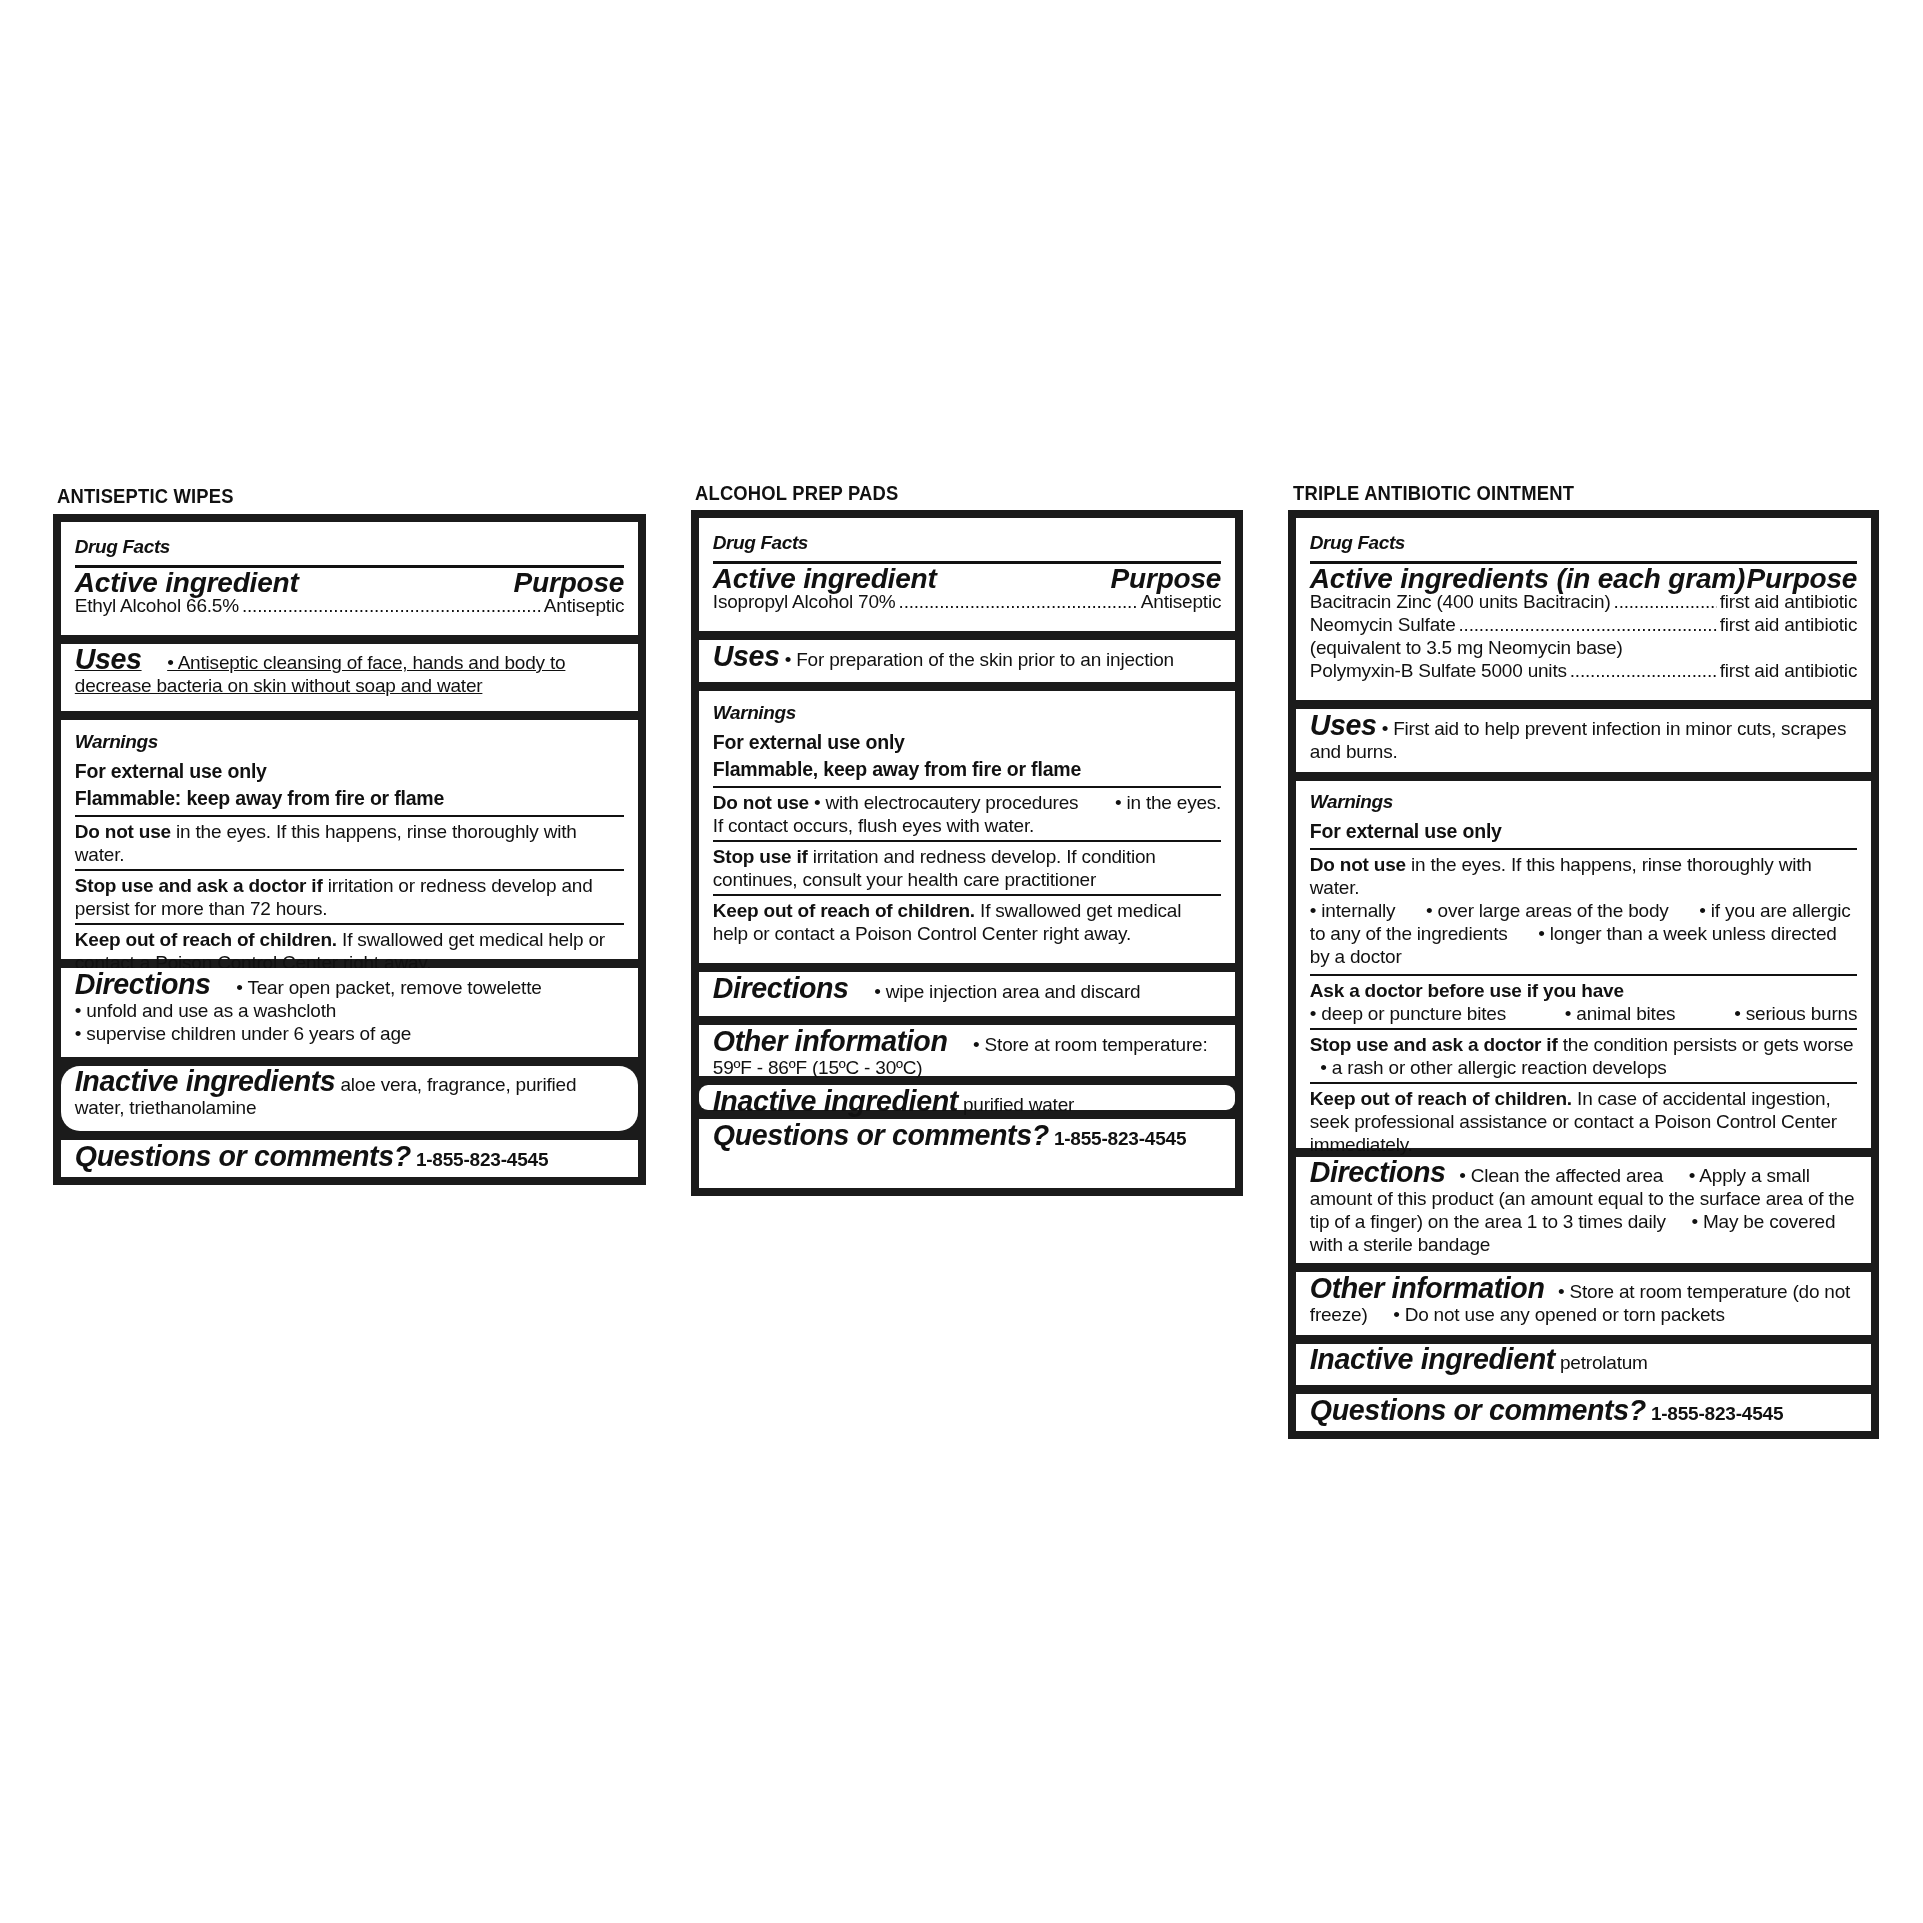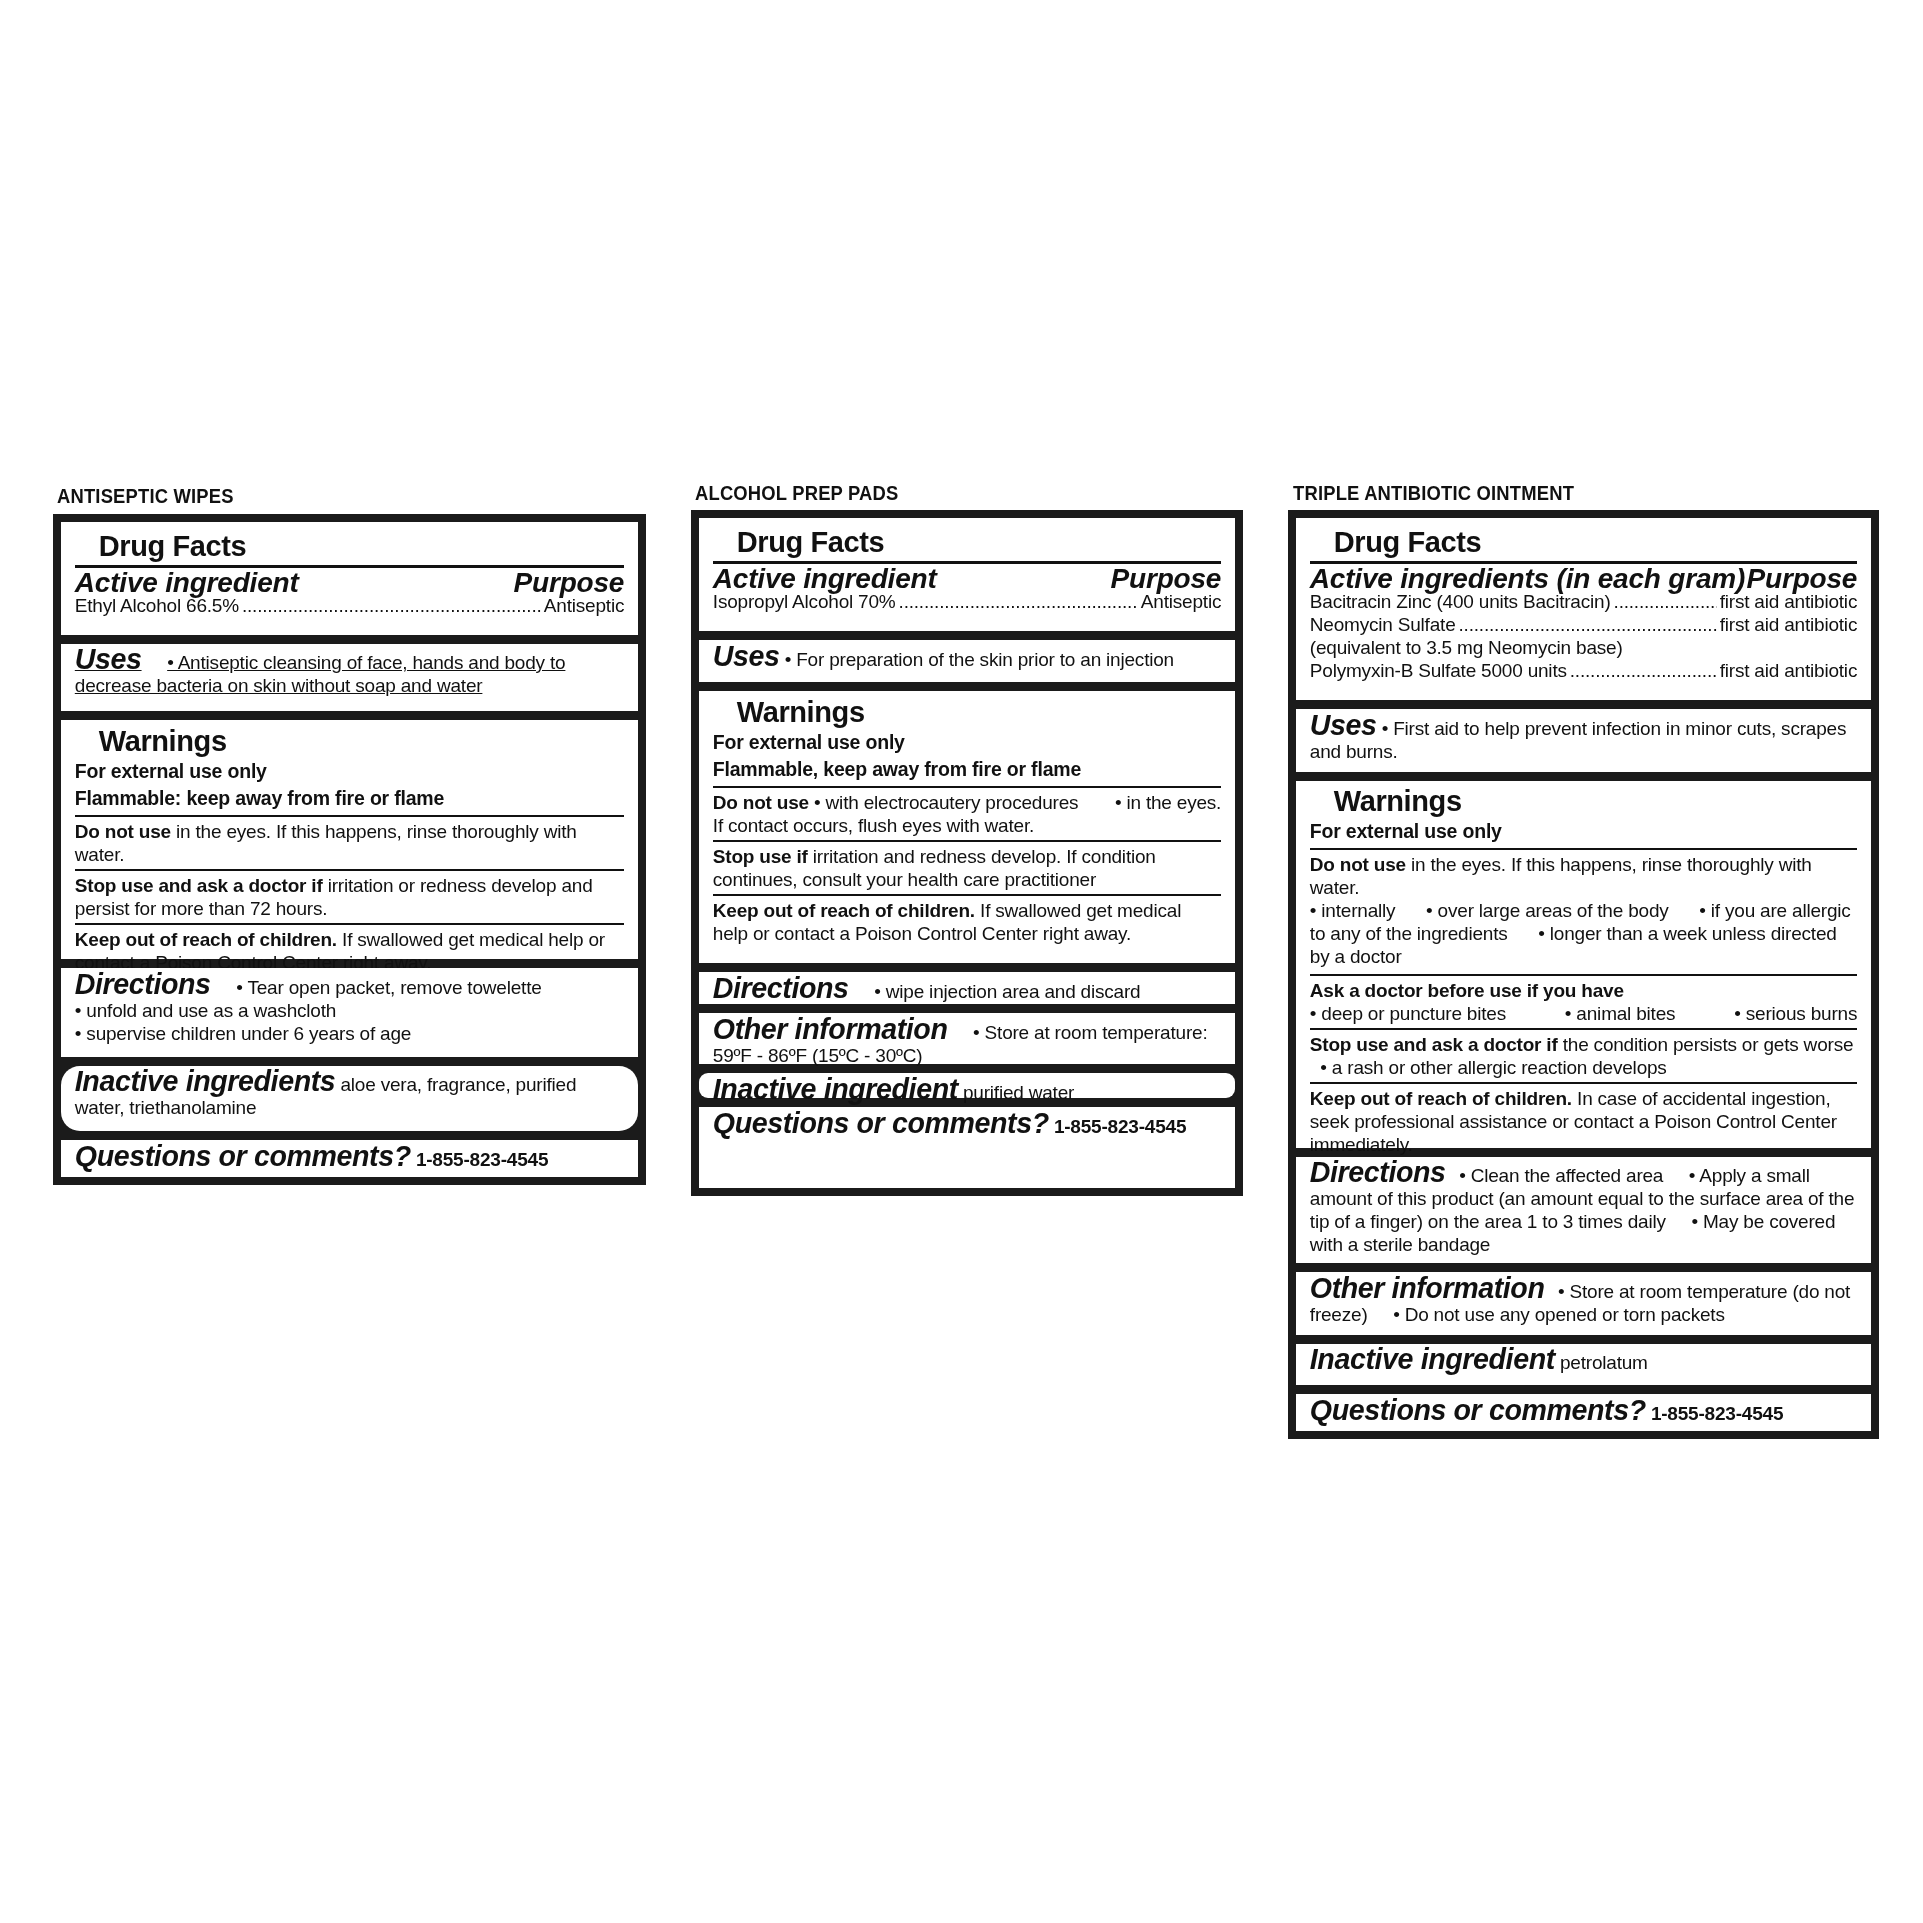--- a/index.html
+++ b/index.html
@@ -1,20 +1,20 @@
 <!DOCTYPE html>
 <html style="font-size:12px"><head>
 <meta charset="utf-8">
 <style>
   html,body{margin:0;padding:0;background:#fff;}
   body{width:1924px;height:1924px;position:relative;overflow:hidden;font-family:"Liberation Sans",sans-serif;color:#111;}
   .product-title{position:absolute;font-family:"Liberation Sans",sans-serif;font-weight:bold;font-size:20px;letter-spacing:0.2px;color:#111;transform:scaleX(0.92);transform-origin:left;}
   .panel{position:absolute;background:#1b1b1b;padding:8.3px 8.3px 8.3px 8.3px;box-sizing:border-box;display:flex;flex-direction:column;gap:9px;}
   .sec{background:#fff;padding:4.5px 13.5px 6px 13.5px;box-sizing:border-box;font-size:19px;line-height:23px;letter-spacing:-0.2px;}
-  .h{font-weight:bold;font-size:29px;line-height:33px;letter-spacing:-0.4px;margin-left:24px;}
+  .h{font-style:italic;font-weight:bold;font-size:19px;line-height:33px;letter-spacing:-0.4px;}
   .hs{font-style:italic;font-weight:bold;font-size:28.6px;letter-spacing:-0.4px;}
   .b{font-weight:bold;}
   .rule{border-top:3px solid #111;margin:2.3px 0 3px 0;}
   .thinrule{border-top:2.3px solid #111;margin:3px 0 3px 0;}
   .row{display:flex;justify-content:space-between;align-items:flex-start;}
   .dots{flex:1;overflow:hidden;white-space:nowrap;margin:0 3px;}
   .dots::after{content:"................................................................................................................................................";}
   .sub{font-weight:bold;font-size:19.5px;line-height:27px;}
   .gap{display:inline-block;width:25.6px;}
   .ai{display:flex;justify-content:space-between;align-items:baseline;}
@@ -94,21 +94,21 @@
           <span><span class="b">Do not use</span> <span>• with electrocautery procedures</span></span>
           <span>• in the eyes.</span>
         </div>
       <div>If contact occurs, flush eyes with water.</div>
     </div>
     <div class="thinrule"></div>
     <div><span class="b">Stop use if</span> <span>irritation and redness develop. If condition continues, consult your health care practitioner</span></div>
     <div class="thinrule"></div>
     <div><span class="b">Keep out of reach of children.</span> <span>If swallowed get medical help or contact a Poison Control Center right away.</span></div>
   </div>
-  <div class="sec" style="height:32px;">
+  <div class="sec" style="height:44px;">
     <span class="hs">Directions</span><span class="gap"></span><span>• wipe injection area and discard</span>
   </div>
   <div class="sec" style="height:51px;">
     <span class="hs">Other information</span><span class="gap"></span><span>• Store at room temperature: 59ºF - 86ºF (15ºC - 30ºC)</span>
   </div>
   <div class="sec" style="height:25px;border-radius:9px;">
     <span class="hs">Inactive ingredient</span> <span>purified water</span>
   </div>
   <div class="sec" style="flex:1;">
     <span class="hs">Questions or comments?</span> <span class="b">1-855-823-4545</span>

